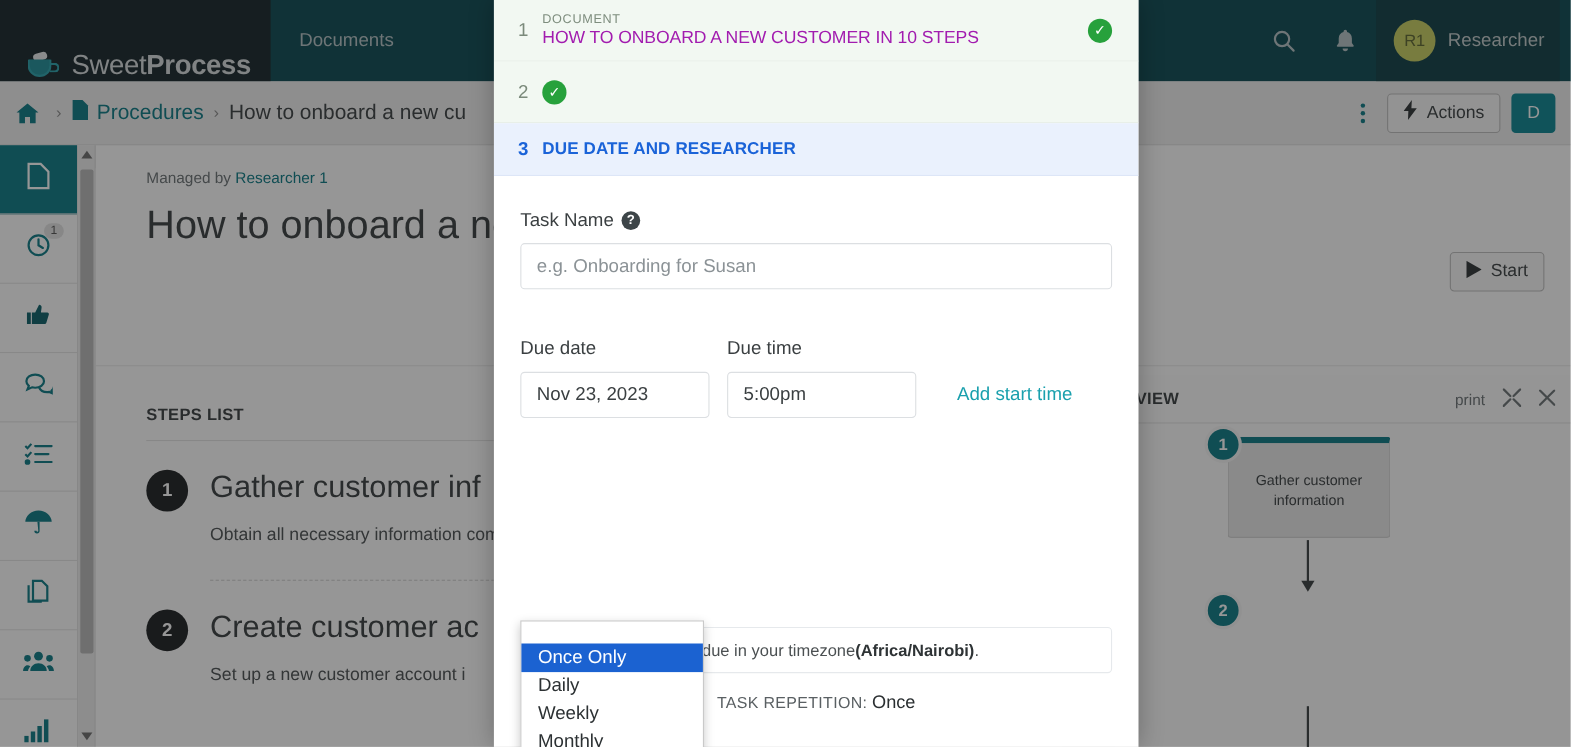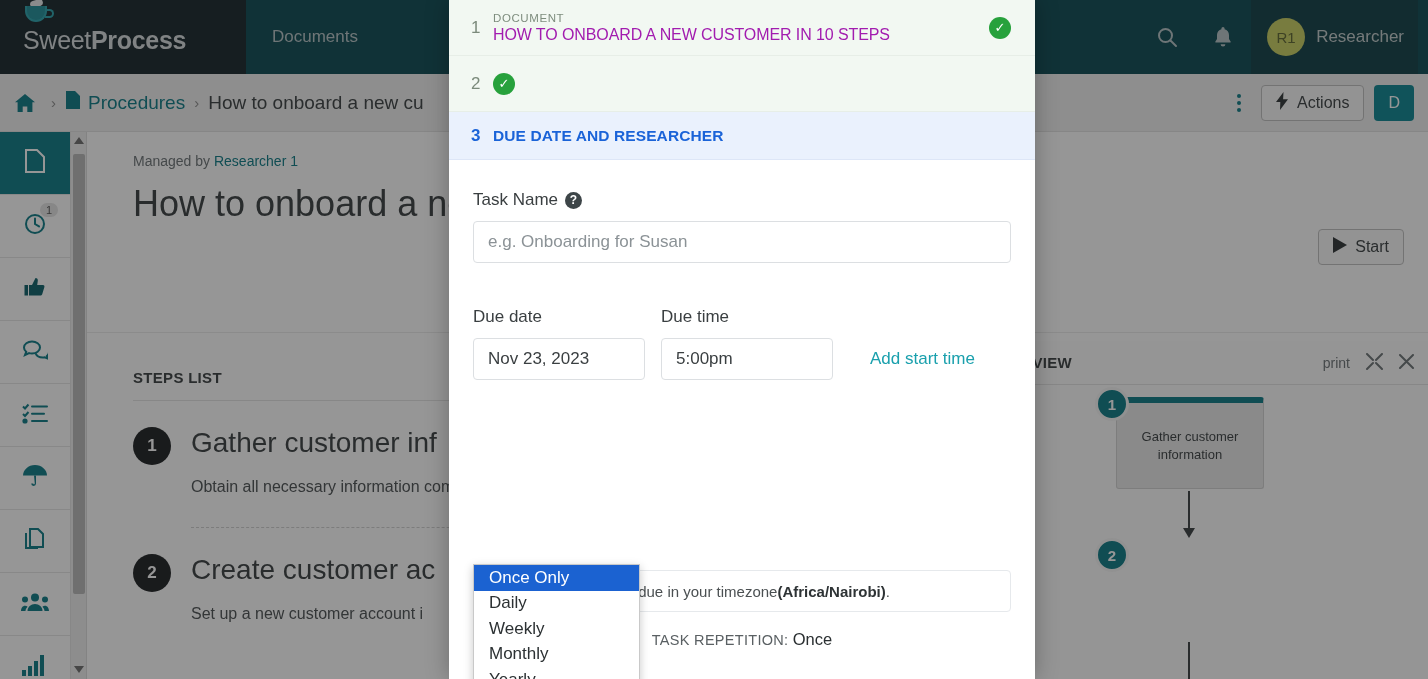--- a/index.html
+++ b/index.html
@@ -11,21 +11,21 @@
   }
   #app { position: relative; width: 1428px; height: 679px; overflow: hidden; }
 
   
   .page-bg { position: absolute; inset: 0; }
 
   
   .topnav { position: absolute; top: 0; left: 0; width: 1428px; height: 74px;
             background: #0b4a52; display: flex; align-items: center; }
   .brand { width: 246px; height: 74px; background: #17262b;
-           display: flex; align-items: flex-start; padding-left: 23px; flex-direction: column; }
+           display: flex; align-items: flex-end; padding-left: 23px; }
   .brand-logo { width: 34px; height: 26px; margin-right: 8px; position: relative; }
   .cup { position: absolute; left: 2px; top: 6px; width: 22px; height: 16px;
          border: 2.5px solid #2aa3ad; border-top: none;
          border-radius: 0 0 11px 11px; background: #1f8f99; }
   .cup-handle { position: absolute; left: 22px; top: 9px; width: 9px; height: 9px;
                 border: 2.5px solid #2aa3ad; border-left: none; border-radius: 0 7px 7px 0; }
   .steam { position: absolute; left: 7px; top: 0px; width: 13px; height: 7px;
            background: #e9eced; border-radius: 7px; transform: rotate(-16deg); }
   .brand-text { font-size: 25px; color: #d7dcde; letter-spacing: -0.3px; }
   .brand-text .sweet { color: #d7dcde; font-weight: 400; }
@@ -167,21 +167,21 @@
 
   .tz-note { position: absolute; left: 24px; top: 410px; width: 538px; height: 42px;
              border: 1px solid #e6e9ec; border-radius: 4px; background: #fff;
              display: flex; align-items: center; padding-left: 90px;
              font-size: 15px; color: #4b5052; }
   .tz-note b { font-weight: 700; color: #2e3335; }
   .sel-menu { position: absolute; left: 24px; top: 404px; width: 167px; background: #fff;
               border: 1px solid #c9c9c9; box-shadow: 0 3px 9px rgba(0,0,0,0.22); z-index: 60; }
   .sel-opt { height: 25.5px; display: flex; align-items: center; padding-left: 15px;
              font-size: 17px; color: #2c3133; }
-  .sel-opt.sel { background: #1b62d1; color: #ffffff; }
+  .sel-opt.sel { background: #1b62d1; color: #ffffff; margin-top: 20px; }
   .repetition { position: absolute; left: 0; top: 630px; width: 586px; text-align: center;
                 font-size: 14.5px; color: #5a6063; letter-spacing: 0.3px; }
   .repetition b { color: #2a2f31; font-size: 16.5px; font-weight: 400; letter-spacing: 0; }
 </style>
 </head>
 <body>
 
 <div id="app">
 
   <div class="page-bg">

